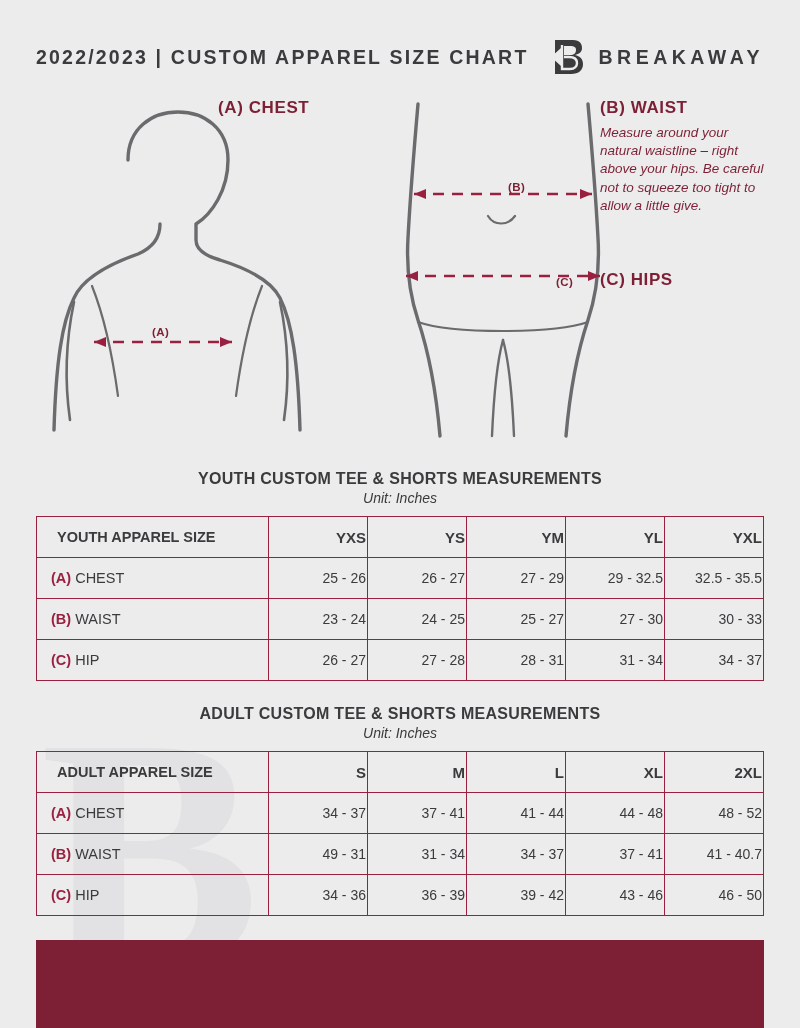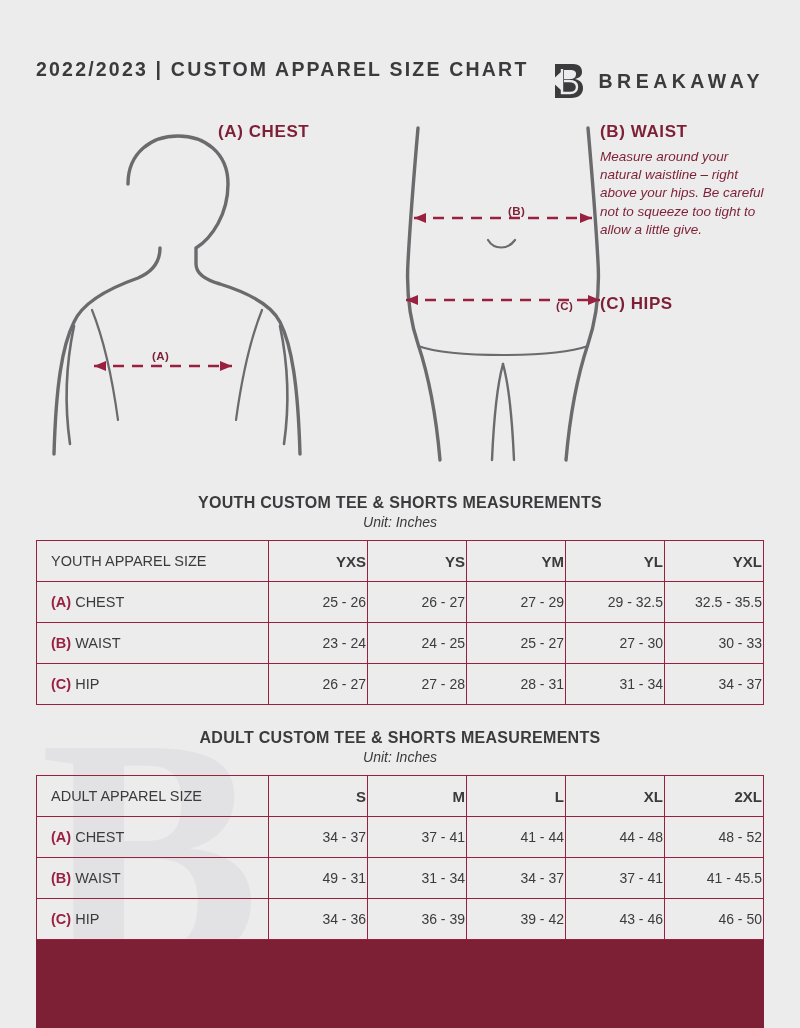--- a/index.html
+++ b/index.html
@@ -51,21 +51,20 @@
     font-size: 19.5px;
     font-weight: bold;
     letter-spacing: 2.2px;
     color: #3b3b3d;
     white-space: nowrap;
   }
   .brand {
     display: flex;
     align-items: center;
     gap: 14px;
-    margin-top: 24px;
   }
   .brand-mark {
     width: 34px;
     height: 38px;
     position: relative;
   }
   .brand-name {
     font-size: 19.5px;
     font-weight: bold;
     letter-spacing: 4.5px;
@@ -150,24 +149,24 @@
     text-align: right;
     height: 38px;
     font-size: 14px;
     color: #3b3b3d;
   }
   table thead td {
     font-size: 15px;
     font-weight: bold;
   }
   table thead td.rowhead {
-    font-weight: normal;
+    font-weight: bold;
     font-size: 14.5px;
     text-align: left;
-    padding-left: 14px;
+    padding-left: 20px;
   }
   td.rowhead {
     text-align: left;
     padding-left: 14px;
     font-size: 14.5px;
   }
   td.rowhead .lbl {
     color: #9a2040;
     font-weight: bold;
   }
@@ -368,21 +367,21 @@
         </tr>
         <tr>
           <td class="rowhead">
             <span class="lbl">(B)</span>
             <span>WAIST</span>
           </td>
           <td>49 - 31</td>
           <td>31 - 34</td>
           <td>34 - 37</td>
           <td>37 - 41</td>
-          <td>41 - 45.5</td>
+          <td>41 - 40.7</td>
         </tr>
         <tr>
           <td class="rowhead">
             <span class="lbl">(C)</span>
             <span>HIP</span>
           </td>
           <td>34 - 36</td>
           <td>36 - 39</td>
           <td>39 - 42</td>
           <td>43 - 46</td>

